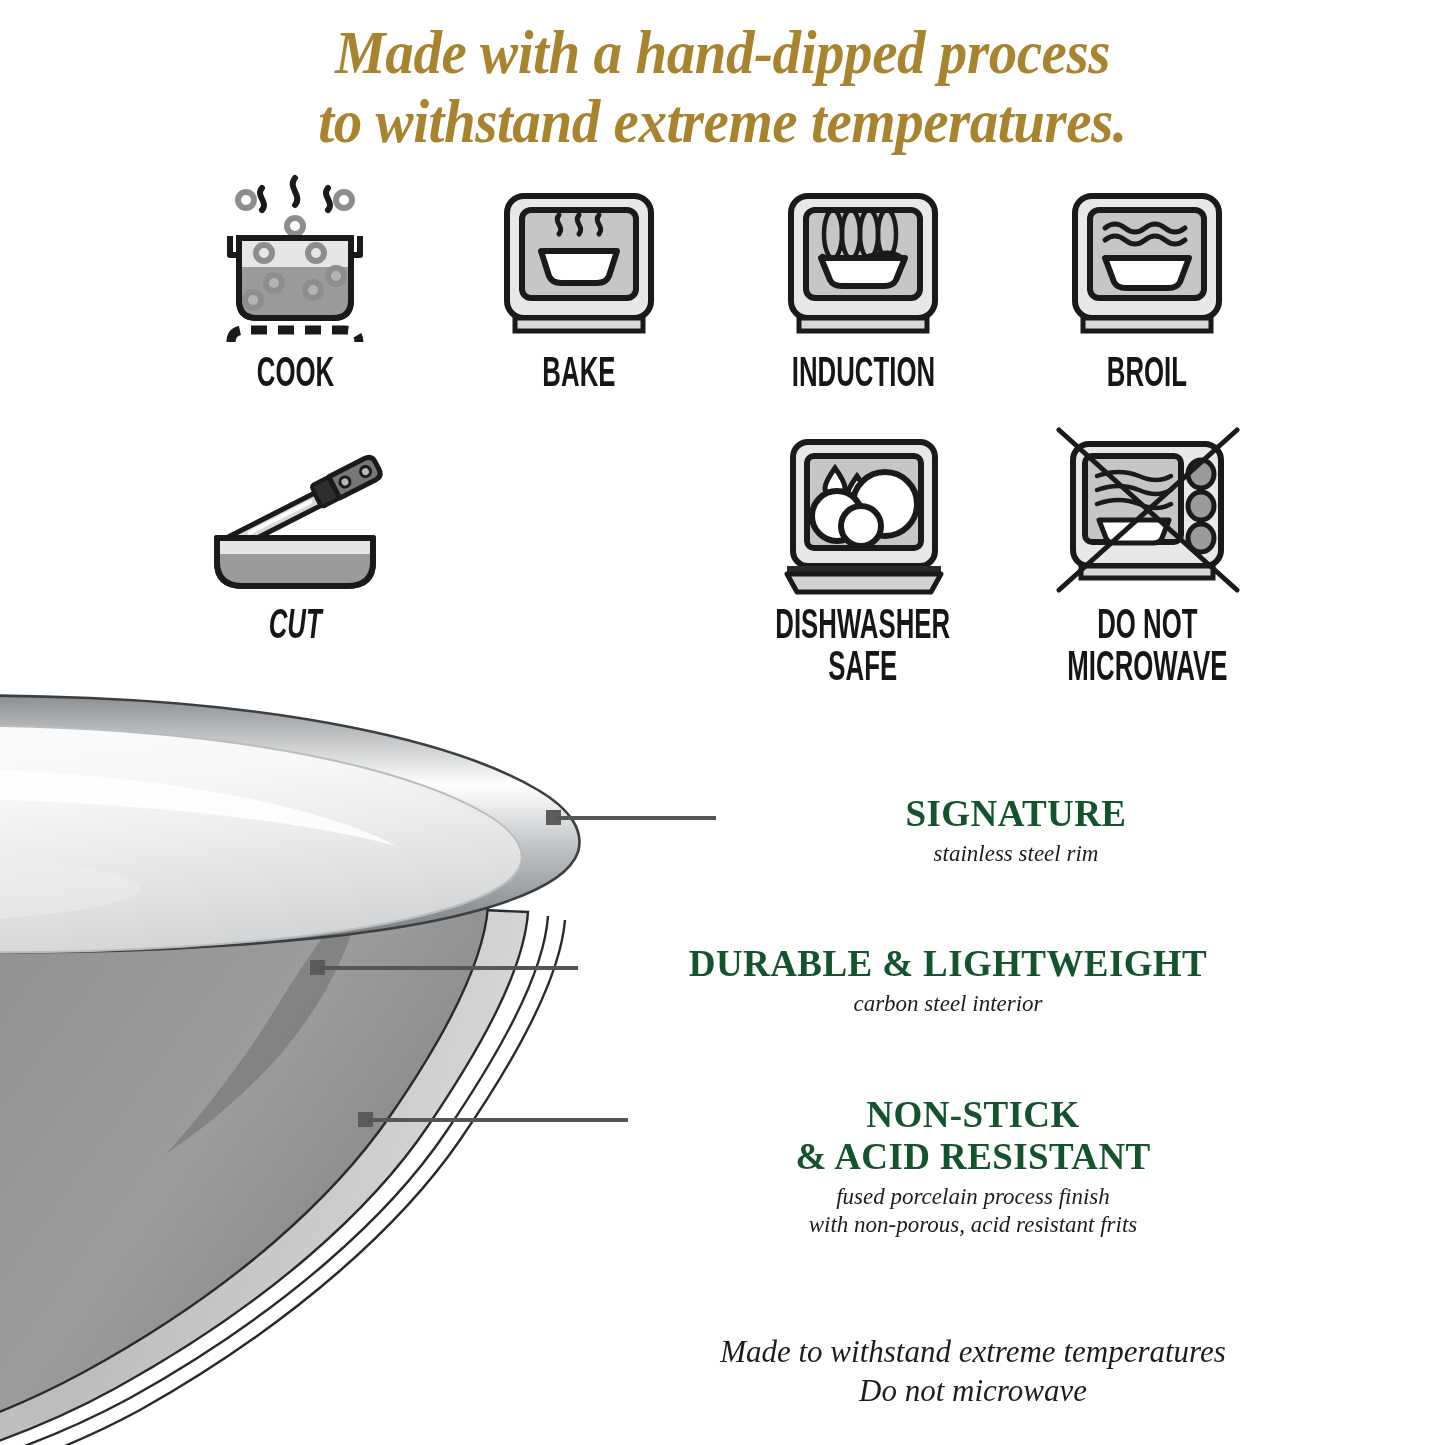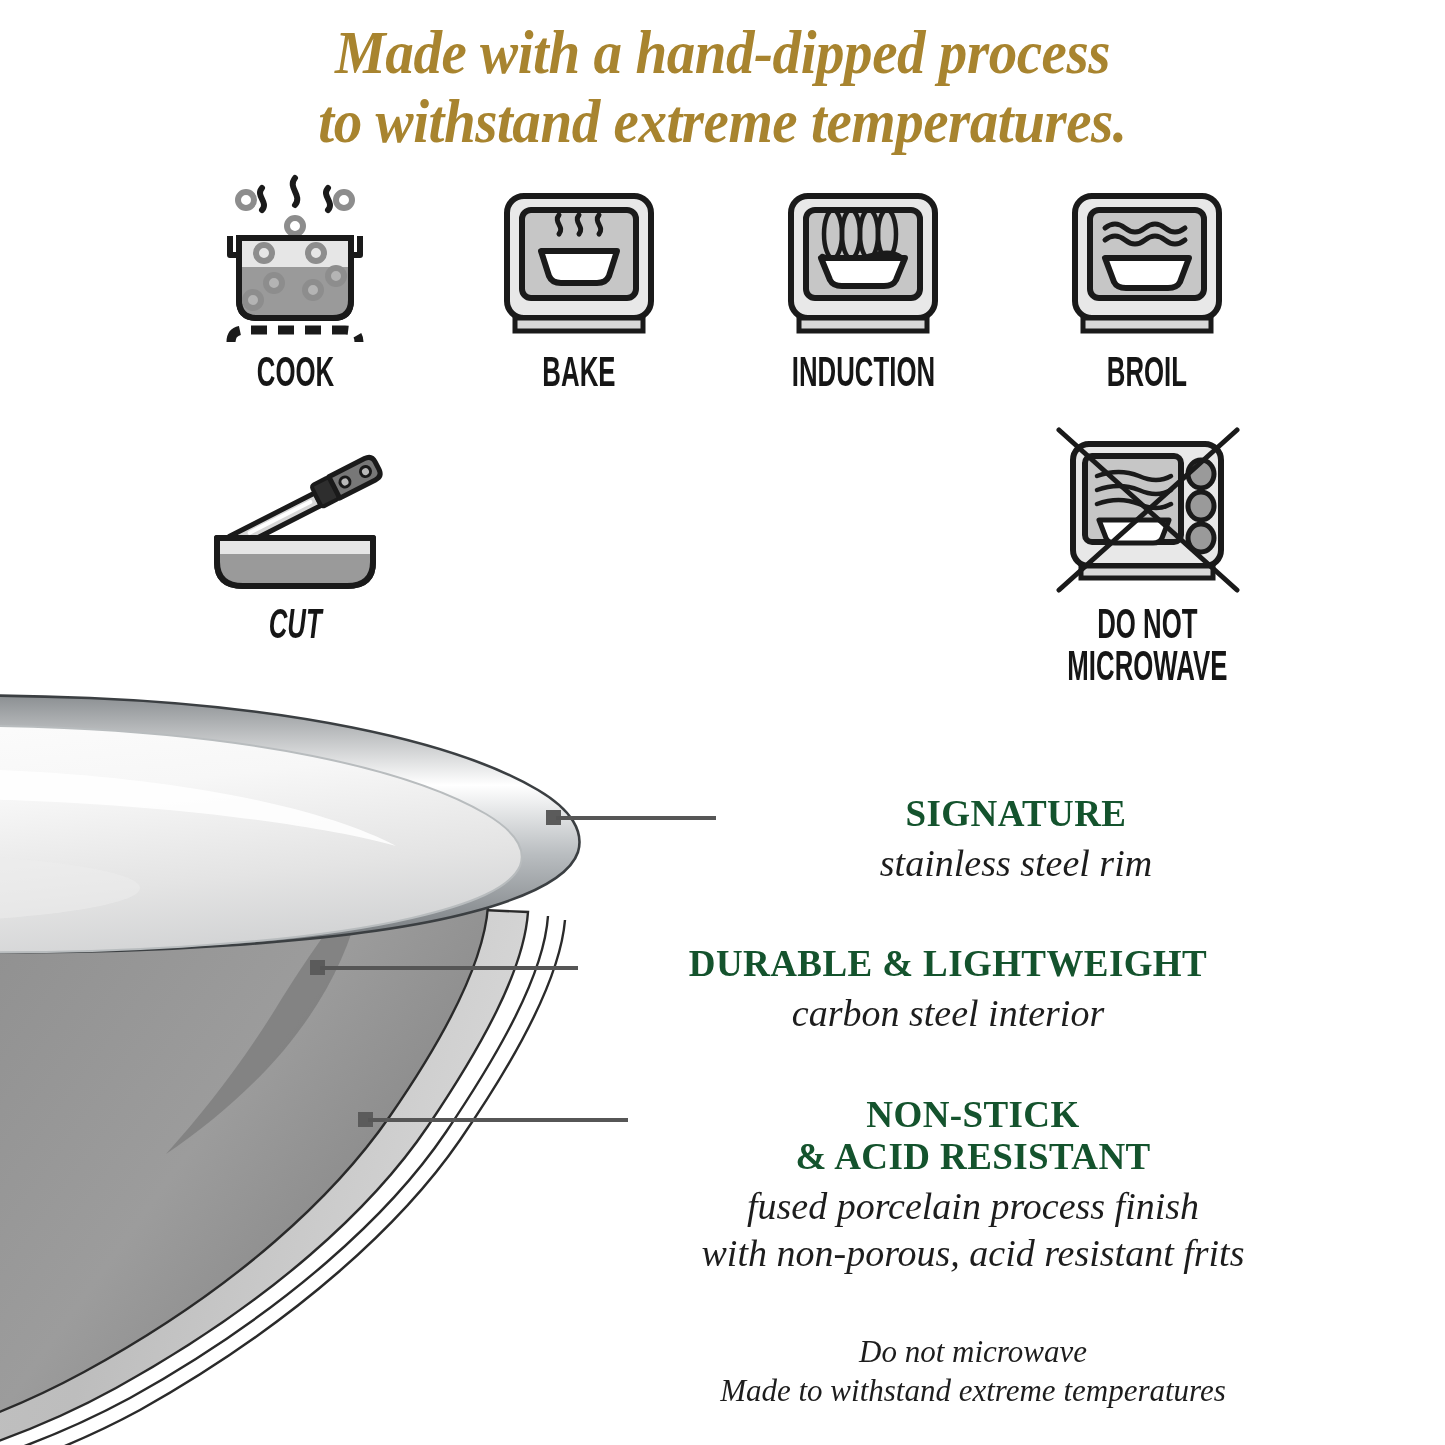--- a/index.html
+++ b/index.html
@@ -55,21 +55,21 @@
     font-weight:700;
     font-size:37px;line-height:1.14;
     letter-spacing:0.4px;
     color:#14532d;
     white-space:nowrap;
   }
   .callout .title .tl{display:block;}
   .callout .sub{
     font-family:"Liberation Serif", serif;
     font-style:italic;font-weight:400;
-    font-size:38px;line-height:1.22;
+    font-size:23px;line-height:1.22;
     color:#1d1d1d;
     margin-top:5px;
     white-space:nowrap;
   }
   .callout .sub .sl{display:block;}
 
   .footnote{
     position:absolute;text-align:center;width:100%;
     font-family:"Liberation Serif", serif;
     font-style:italic;font-size:31px;line-height:1.26;color:#1d1d1d;
@@ -217,20 +217,42 @@
             <path d="M22 130 L178 130 L178 138 Q178 162,152 162 L48 162 Q22 162,22 138 Z" fill="#9a9a9a"></path>
             <path d="M22 114 L178 114 L178 138 Q178 162,152 162 L48 162 Q22 162,22 138 Z" fill="none" stroke="#1a1a1a" stroke-width="6" stroke-linejoin="round"></path>
           </svg>
         </div>
         <div class="icon-label">
           <span class="ln">CUT</span>
         </div>
       </div>
 
 
+      <div class="icon-cell" style="left:721px;">
+        <div class="icon-art">
+          <svg width="180" height="176" viewBox="0 0 180 176">
+            <rect x="20" y="18" width="142" height="124" rx="15" fill="#e8e8e8" stroke="#1a1a1a" stroke-width="6"></rect>
+            <rect x="34" y="32" width="114" height="92" rx="7" fill="#c6c6c6" stroke="#1a1a1a" stroke-width="6"></rect>
+
+            <path d="M62 44 Q72 58,72 64 Q72 72,62 72 Q52 72,52 64 Q52 58,62 44 Z" fill="#ffffff" stroke="#1a1a1a" stroke-width="5"></path>
+            <path d="M84 52 Q94 66,94 72 Q94 80,84 80 Q74 80,74 72 Q74 66,84 52 Z" fill="#ffffff" stroke="#1a1a1a" stroke-width="5"></path>
+
+            <circle cx="112" cy="80" r="32" fill="#ffffff" stroke="#1a1a1a" stroke-width="6"></circle>
+            <circle cx="64" cy="92" r="25" fill="#ffffff" stroke="#1a1a1a" stroke-width="6"></circle>
+            <circle cx="88" cy="102" r="20" fill="#ffffff" stroke="#1a1a1a" stroke-width="6"></circle>
+
+            <rect x="14" y="142" width="154" height="8" fill="#2a2a2a"></rect>
+            <path d="M14 150 L168 150 L158 168 L24 168 Z" fill="#d2d2d2" stroke="#1a1a1a" stroke-width="5" stroke-linejoin="round"></path>
+          </svg>
+        </div>
+        <div class="icon-label">
+          <span class="ln">DISHWASHER</span>
+          <span class="ln">SAFE</span>
+        </div>
+      </div>
 
       <div class="icon-cell" style="left:1005px;">
         <div class="icon-art">
           <svg width="200" height="176" viewBox="0 0 200 176">
             <rect x="26" y="20" width="148" height="122" rx="16" fill="#e8e8e8" stroke="#1a1a1a" stroke-width="6"></rect>
             <rect x="38" y="32" width="96" height="86" rx="7" fill="#c6c6c6" stroke="#1a1a1a" stroke-width="6"></rect>
 
             <g fill="none" stroke="#1a1a1a" stroke-width="4.5" stroke-linecap="round">
               <path d="M50 52 Q72 44,92 52 Q110 60,124 52"></path>
               <path d="M50 66 Q72 58,92 66 Q110 74,124 66"></path>
@@ -370,17 +392,17 @@
       <span class="tl">NON-STICK</span>
       <span class="tl">&amp; ACID RESISTANT</span>
     </div>
     <div class="sub">
       <span class="sl">fused porcelain process finish</span>
       <span class="sl">with non-porous, acid resistant frits</span>
     </div>
   </div>
 
   <div class="footnote" style="left:628px;top:1332px;width:690px;">
+    <span class="fl">Made to withstand extreme temperatures</span>
     <span class="fl">Do not microwave</span>
-    <span class="fl">Made to withstand extreme temperatures</span>
   </div>
 
 </div>
 
 </body></html>

